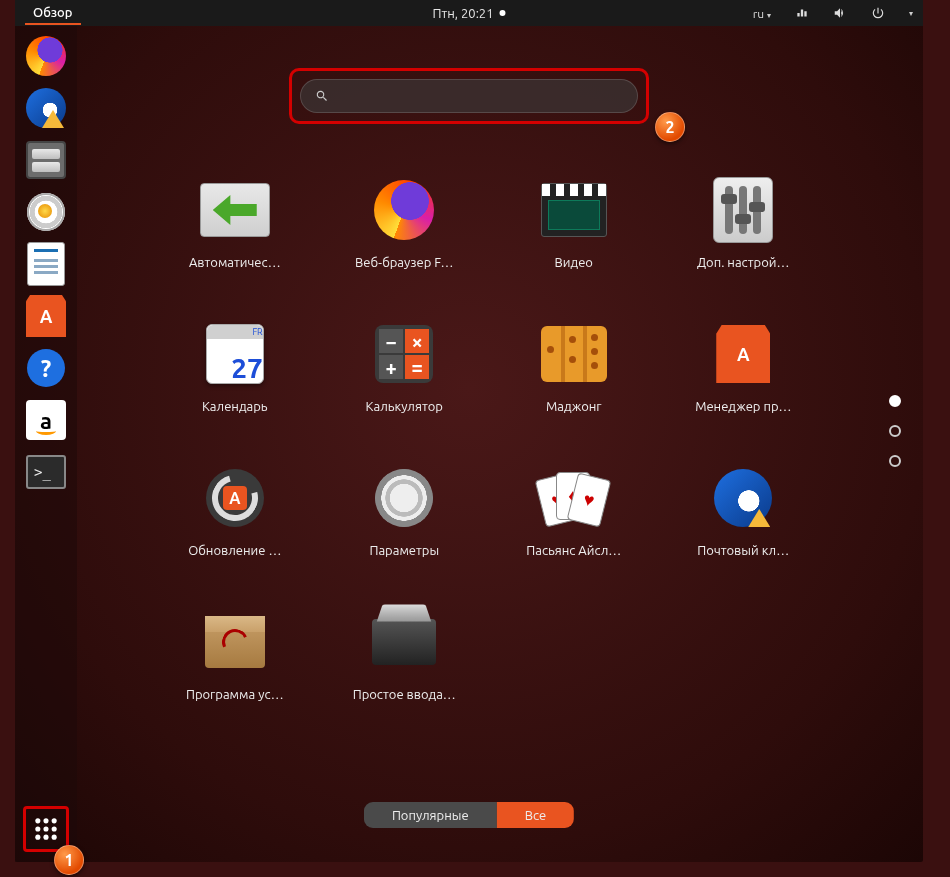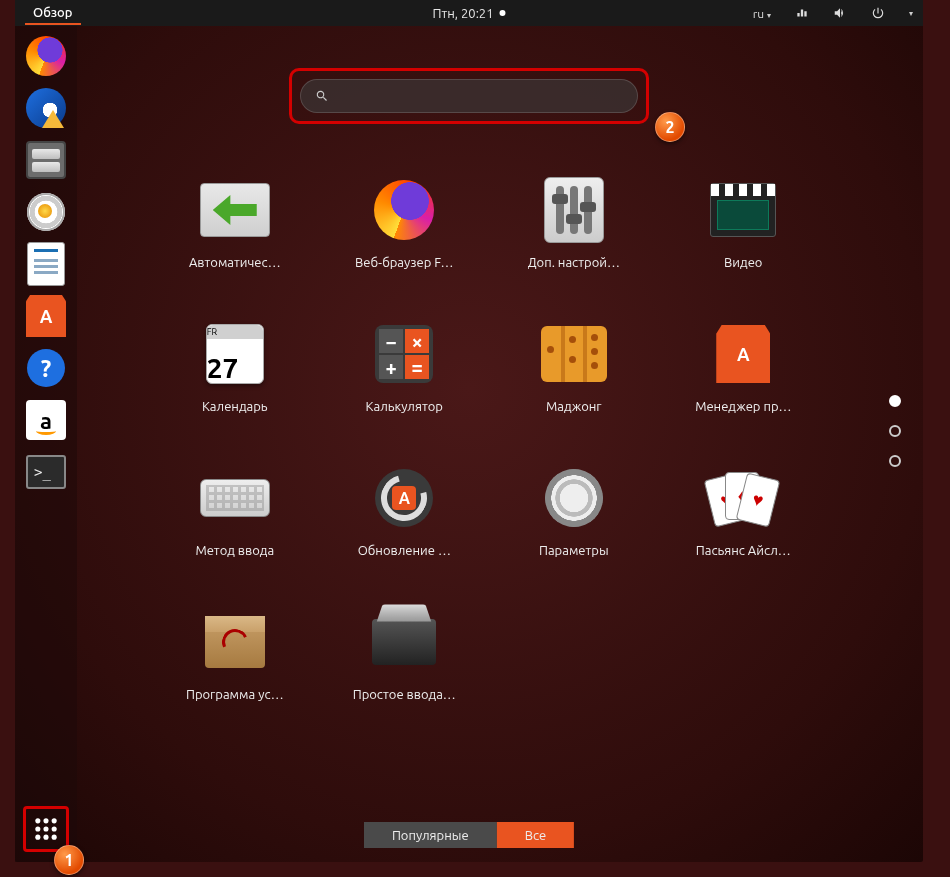--- a/index.html
+++ b/index.html
@@ -78,22 +78,22 @@
 }
 .app { display: flex; flex-direction: column; align-items: center; gap: 10px; cursor: pointer; }
 .app .icon { width: 70px; height: 70px; display: flex; align-items: center; justify-content: center; }
 .app .label { font-size: 13px; color: #eee; white-space: nowrap; max-width: 130px; overflow: hidden; text-overflow: ellipsis; text-align: left; }
 
 .pagers { position: absolute; right: 22px; top: 50%; transform: translateY(-50%); display: flex; flex-direction: column; gap: 18px; }
 .pagers .pg { width: 12px; height: 12px; border-radius: 50%; border: 2px solid #ccc; }
 .pagers .pg.fill { background: #fff; border-color: #fff; }
 
 .bottom-toggle {
-  position: absolute; bottom: 14px; left: 50%; transform: translateX(-50%);
-  display: flex; border-radius: 0; overflow: hidden;
+  position: absolute; bottom: 34px; left: 50%; transform: translateX(-50%);
+  display: flex; border-radius: 9px; overflow: hidden;
 }
 .bottom-toggle .btn {
   padding: 6px 28px; font-size: 13px; color: #eee;
 }
 .bottom-toggle .btn.frequent { background: #4a4a4a; }
 .bottom-toggle .btn.all { background: #e95420; }
 
 .badge {
   position: absolute; width: 30px; height: 30px; border-radius: 50%;
   background: radial-gradient(circle at 35% 30%, #ff9a4a, #e24a00 70%);
@@ -122,21 +122,21 @@
 .term{width:40px;height:34px;background:#2b2b2b;border:2px solid #888;border-radius:3px;color:#eee;font-family:monospace;font-size:14px;display:flex;align-items:center;padding-left:6px;}
 .i-update-green{width:72px;height:54px;background:linear-gradient(#e8e8e8,#cfcfcf);border:1px solid #999;border-radius:4px;display:flex;align-items:center;justify-content:center;}
 .i-update-green .arrow{width:44px;height:30px;background:#4aa82a;clip-path:polygon(40% 0,40% 30%,100% 30%,100% 70%,40% 70%,40% 100%,0 50%);}
 .i-video{width:66px;height:54px;background:#222;border:1px solid #555;border-radius:3px;position:relative;padding-top:14px;}
 .i-video:before{content:"";position:absolute;top:0;left:0;right:0;height:12px;background:repeating-linear-gradient(90deg,#fff 0 8px,#222 8px 14px);}
 .i-video .inner{margin:2px 6px;height:30px;background:#0a4a3a;border:1px solid #0d7a5a;}
 .i-tweaks{width:60px;height:66px;background:linear-gradient(#eee,#ccc);border-radius:6px;border:1px solid #999;padding:8px;display:flex;justify-content:space-around;}
 .i-tweaks div{width:8px;background:#777;border-radius:4px;position:relative;}
 .i-tweaks div:after{content:"";position:absolute;left:-4px;width:16px;height:10px;background:#555;border-radius:3px;}
 .i-tweaks div:nth-child(1):after{top:8px;} .i-tweaks div:nth-child(2):after{top:28px;} .i-tweaks div:nth-child(3):after{top:16px;}
-.i-cal{width:58px;height:60px;background:#fff;border-radius:6px;border:1px solid #aaa;box-shadow:0 2px 4px rgba(0,0,0,.4);position:relative;color:#000000;text-align:left;}
+.i-cal{width:58px;height:60px;background:#fff;border-radius:6px;border:1px solid #aaa;box-shadow:0 2px 4px rgba(0,0,0,.4);position:relative;color:#1d4ed8;text-align:right;}
 .i-cal .bar{height:14px;background:#d0d0d0;border-radius:6px 6px 0 0;font-size:9px;line-height:14px;}
 .i-cal .n{font-size:28px;font-weight:bold;margin-top:13px;}
 .i-calc{width:58px;height:58px;background:#3a3a3a;border-radius:8px;display:grid;grid-template-columns:1fr 1fr;grid-template-rows:1fr 1fr;gap:2px;padding:4px;font-size:20px;color:#fff;font-weight:bold;}
 .i-calc div{display:flex;align-items:center;justify-content:center;}
 .i-calc .m{background:#555;} .i-calc .o{background:#e95420;}
 .i-mah{width:66px;height:56px;background:#e89a2a;border-radius:6px;position:relative;}
 .i-mah:before,.i-mah:after{content:"";position:absolute;background:#c9791a;}
 .i-mah:before{left:20px;top:0;width:4px;height:100%;}
 .i-mah:after{left:42px;top:0;width:4px;height:100%;}
 .i-mah .dots{position:absolute;inset:0;}
@@ -257,35 +257,35 @@
         <span class="label">Автоматичес…</span>
       </div>
     <div class="app">
         <div class="icon">
           <div class="ff-body" style="width:60px;height:60px;"></div>
         </div>
         <span class="label">Веб-браузер F…</span>
       </div>
     <div class="app">
         <div class="icon">
+          <div class="i-video">
+            <div class="inner"></div>
+          </div>
+        </div>
+        <span class="label">Видео</span>
+      </div>
+    <div class="app">
+        <div class="icon">
           <div class="i-tweaks">
             <div></div>
             <div></div>
             <div></div>
           </div>
         </div>
         <span class="label">Доп. настрой…</span>
-      </div>
-    <div class="app">
-        <div class="icon">
-          <div class="i-video">
-            <div class="inner"></div>
-          </div>
-        </div>
-        <span class="label">Видео</span>
       </div>
 
     <div class="app">
         <div class="icon">
           <div class="i-cal">
             <div class="bar">FR</div>
             <div class="n">27</div>
           </div>
         </div>
         <span class="label">Календарь</span>
@@ -320,26 +320,20 @@
         <div class="icon">
           <div class="soft" style="width:54px;height:58px;">
             <span>A</span>
           </div>
         </div>
         <span class="label">Менеджер пр…</span>
       </div>
 
     <div class="app">
         <div class="icon">
-          <div class="i-kb"></div>
-        </div>
-        <span class="label">Метод ввода</span>
-      </div>
-    <div class="app">
-        <div class="icon">
           <div class="i-upd">
             <span>A</span>
           </div>
         </div>
         <span class="label">Обновление …</span>
       </div>
     <div class="app">
         <div class="icon">
           <div class="i-set"></div>
         </div>
@@ -351,20 +345,26 @@
             <div class="c c1">♥</div>
             <div class="c c2">♦</div>
             <div class="c c3">♥</div>
           </div>
         </div>
         <span class="label">Пасьянс Айсл…</span>
       </div>
 
     <div class="app">
         <div class="icon">
+          <div class="tb" style="width:58px;height:58px;"></div>
+        </div>
+        <span class="label">Почтовый кл…</span>
+      </div>
+    <div class="app">
+        <div class="icon">
           <div class="i-pkg">
             <div class="i-swirl"></div>
           </div>
         </div>
         <span class="label">Программа ус…</span>
       </div>
     <div class="app">
         <div class="icon">
           <div class="i-scan"></div>
         </div>

